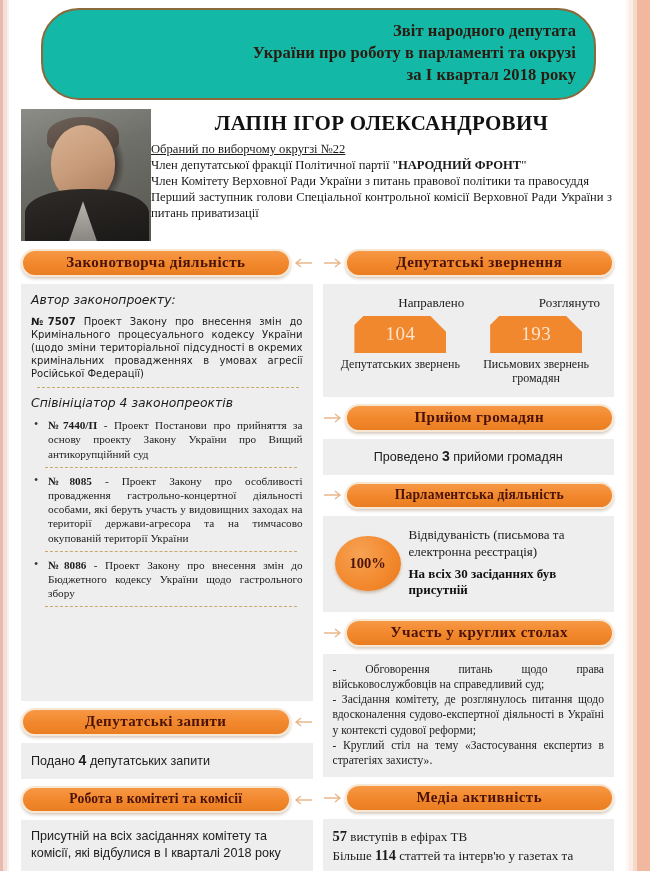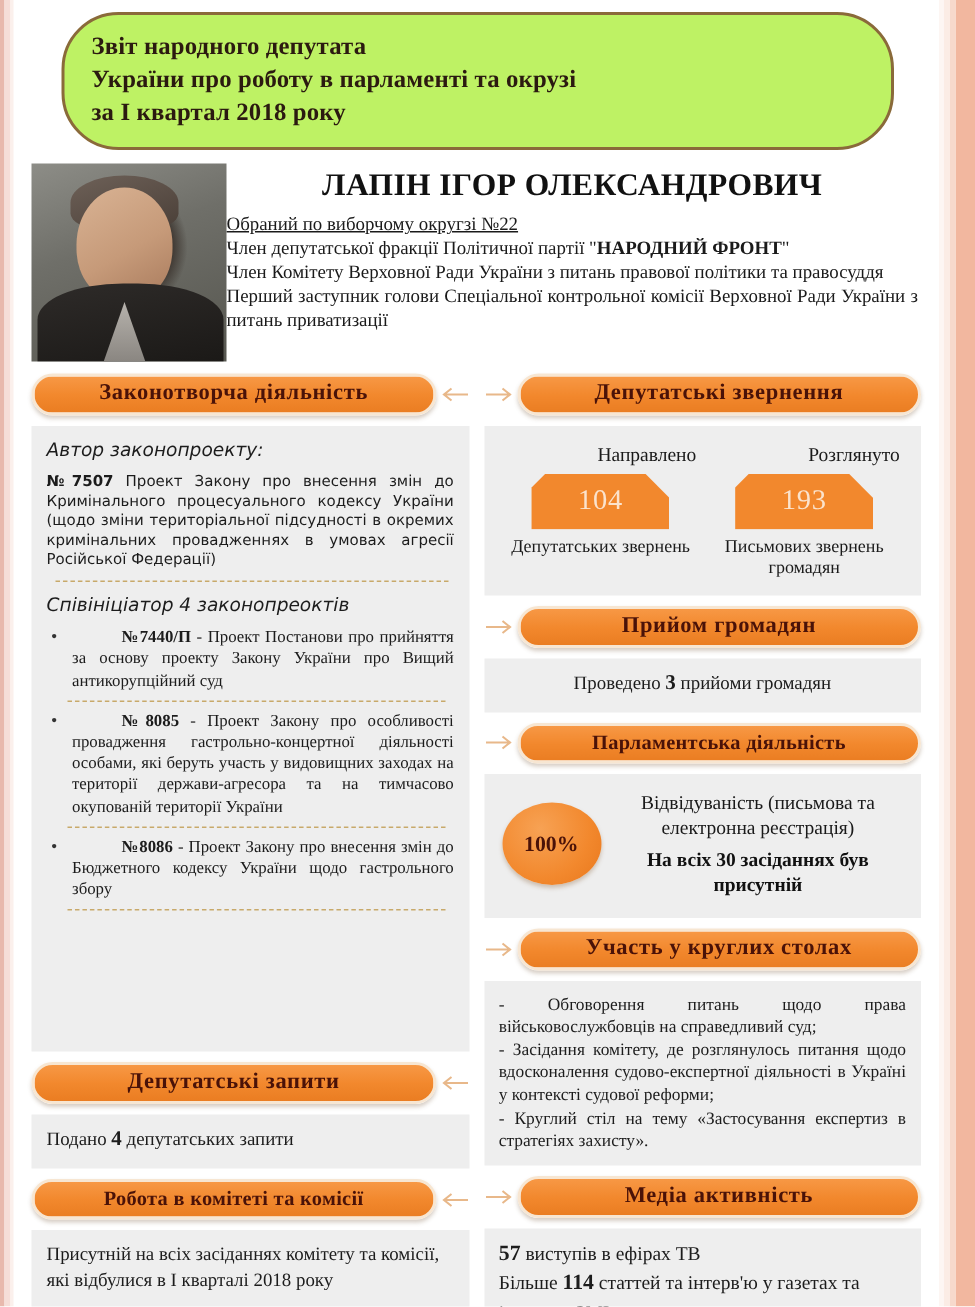--- a/index.html
+++ b/index.html
@@ -24,25 +24,25 @@
   .edge-right-4 { right: 21px; width: 3px; background: #fdf6f3; }
 
   .page {
     position: absolute;
     left: 9px; right: 24px; top: 0; bottom: 0;
   }
 
   
   .title-banner {
     margin: 8px 30px 0 32px;
-    background: #bef264;
+    background: #14b8a6;
     border: 2px solid #8a6a3a;
     border-radius: 38px;
     padding: 10px 18px 12px;
-    text-align: left;
+    text-align: right;
   }
   .title-banner .line {
     font-weight: bold;
     font-size: 16.5px;
     color: #2b1a10;
     line-height: 1.34;
     letter-spacing: .1px;
   }
 
   
@@ -181,25 +181,25 @@
     line-height: 1.27;
     color: #1c1c1c;
   }
   .bill-list li::before {
     content: "•";
     position: absolute;
     left: 3px; top: -1px;
     font-size: 12px;
     color: #333;
   }
-  .bill-list li b { font-weight: bold; margin-left: 33px; }
+  .bill-list li b { font-weight: bold; }
   .bill-sep { border-top: 1px dashed #c8a96a; margin: 6px 6px 6px 14px; }
 
   .plain-sans {
-    font-family: Liberation Serif, serif;
+    font-family: Liberation Sans, sans-serif;
     font-size: 12.6px;
     line-height: 1.35;
   }
   .plain-sans b { font-weight: bold; font-size: 14px; }
   .center { text-align: center; }
 
   
   .stats { display: flex; justify-content: space-around; padding: 3px 0 2px; }
   .stat { text-align: center; width: 47%; }
   .stat-cap {
@@ -229,21 +229,21 @@
   .attend { display: flex; align-items: center; gap: 8px; padding: 3px 2px 4px; }
   .circle {
     width: 66px; height: 55px;
     flex: 0 0 66px;
     border-radius: 50%;
     background: radial-gradient(circle at 38% 32%, #f7a254 0%, #f2882d 60%, #e8771c 100%);
     box-shadow: 0 2px 3px rgba(140,100,60,.35);
     display: flex; align-items: center; justify-content: center;
     font-weight: bold; font-size: 14.5px; color: #4a1208;
   }
-  .attend-text { flex: 1; text-align: center; }
+  .attend-text { flex: 1; }
   .attend-text .t1 { font-size: 13px; line-height: 1.3; color: #1a1a1a; }
   .attend-text .t2 { font-size: 13px; font-weight: bold; line-height: 1.3; margin-top: 5px; color: #111; }
 
   .round-tables { font-size: 11.6px; text-align: justify; line-height: 1.3; }
   .media-text { font-size: 13px; line-height: 1.35; }
   .media-text b { font-weight: bold; font-size: 14.5px; }
 </style>
 </head>
 <body>
 

